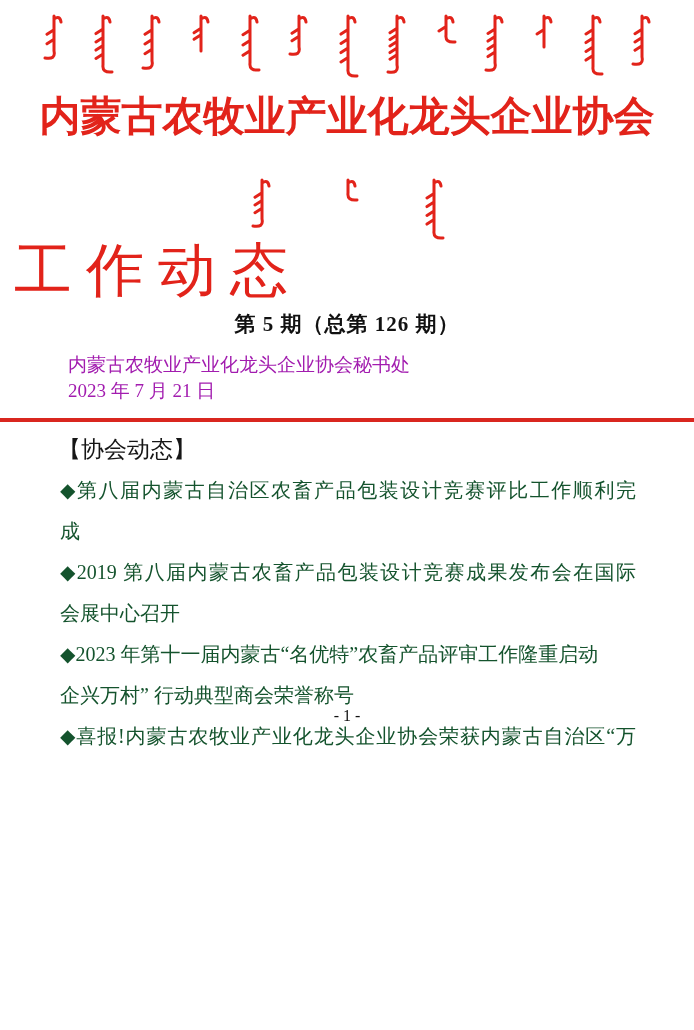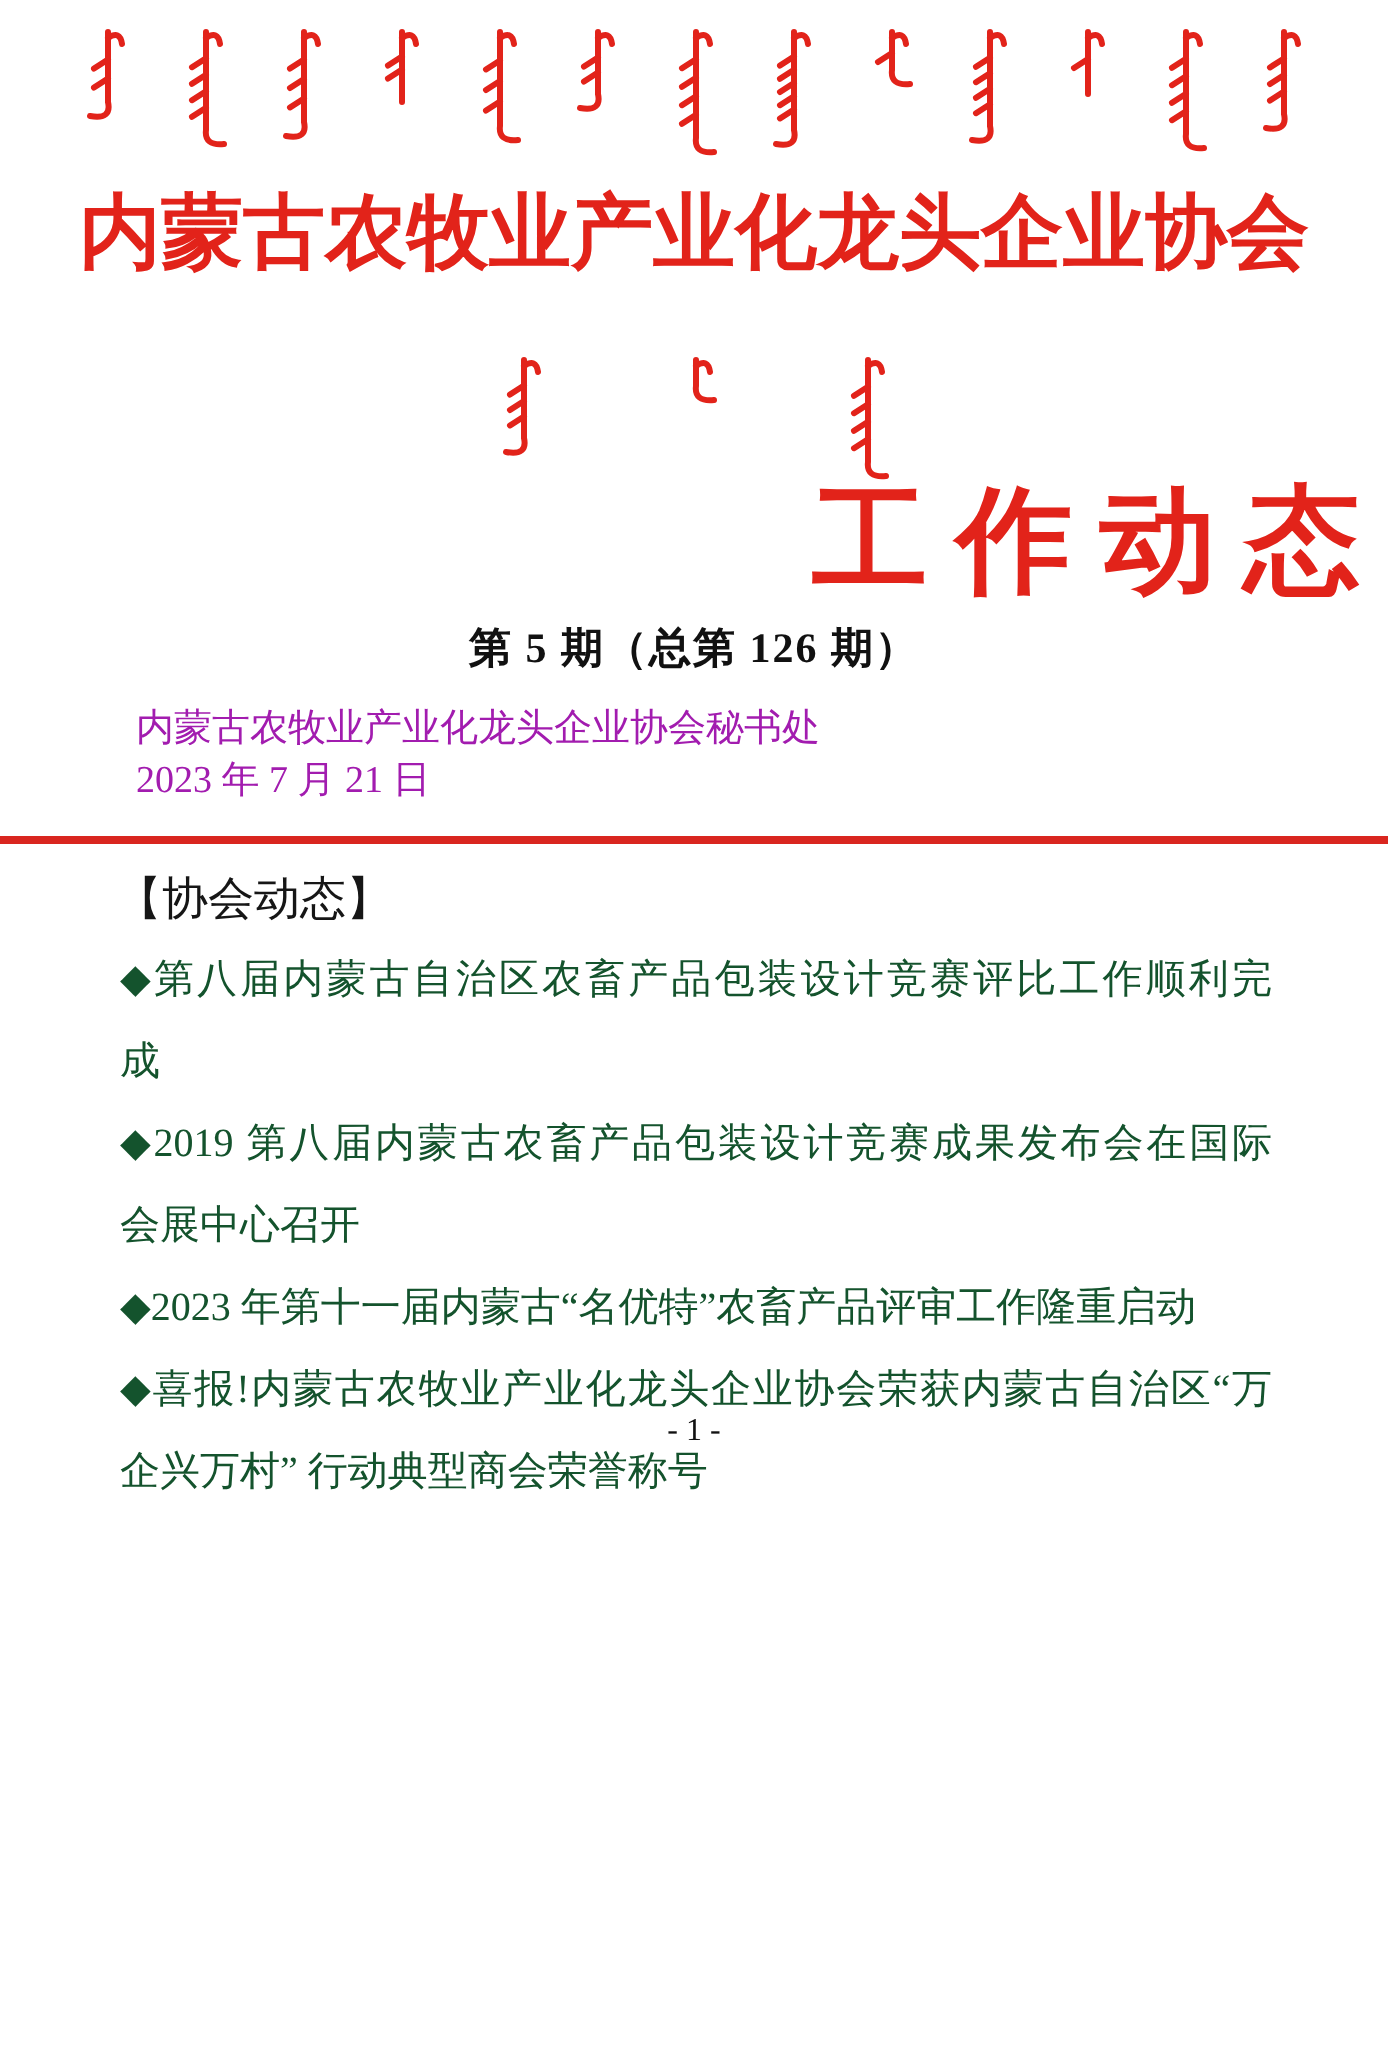--- a/index.html
+++ b/index.html
@@ -23,23 +23,23 @@
     text-align:center;
     font-size:41px;
     font-weight:bold;
     line-height:55px;
     letter-spacing:0px;
     color:#e2231a;
     white-space:nowrap;
   }
   .doc-title {
     margin-top:6px;
-    text-align:right;
+    text-align:left;
     font-size:58px;
-    font-weight:bold;
+    font-weight:normal;
     line-height:62px;
     letter-spacing:14px;
     text-indent:14px;
     color:#e2231a;
     white-space:nowrap;
   }
   .issue-line {
     margin-top:8px;
     text-align:center;
     font-size:21px;
@@ -189,20 +189,20 @@
         <div class="toc-line">成</div>
       </div>
       <div class="toc-item">
         <div class="toc-line fill">◆2019 第八届内蒙古农畜产品包装设计竞赛成果发布会在国际</div>
         <div class="toc-line">会展中心召开</div>
       </div>
       <div class="toc-item">
         <div class="toc-line">◆2023 年第十一届内蒙古“名优特”农畜产品评审工作隆重启动</div>
       </div>
       <div class="toc-item">
+        <div class="toc-line">企兴万村” 行动典型商会荣誉称号</div>
         <div class="toc-line fill">◆喜报!内蒙古农牧业产业化龙头企业协会荣获内蒙古自治区“万</div>
-        <div class="toc-line">企兴万村” 行动典型商会荣誉称号</div>
       </div>
     </div>
 
   <div class="page-num">- 1 -</div>
 
 </div>
 
 </body></html>

